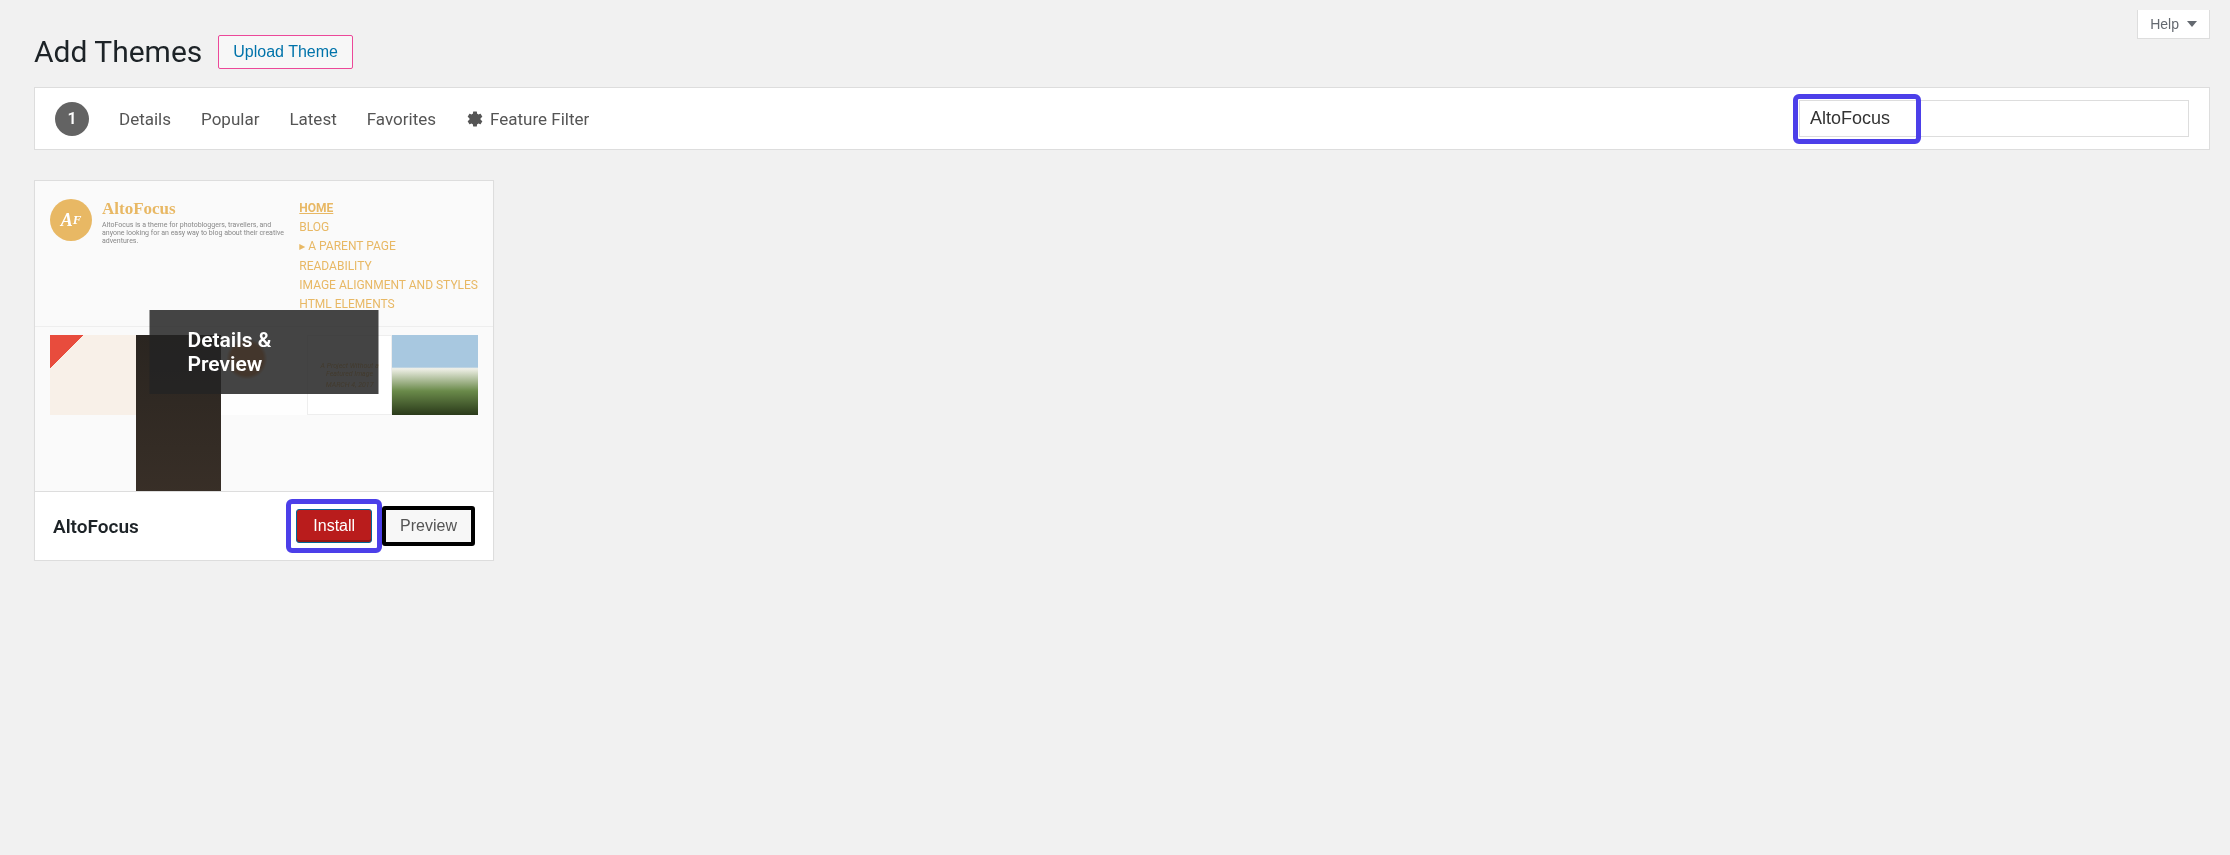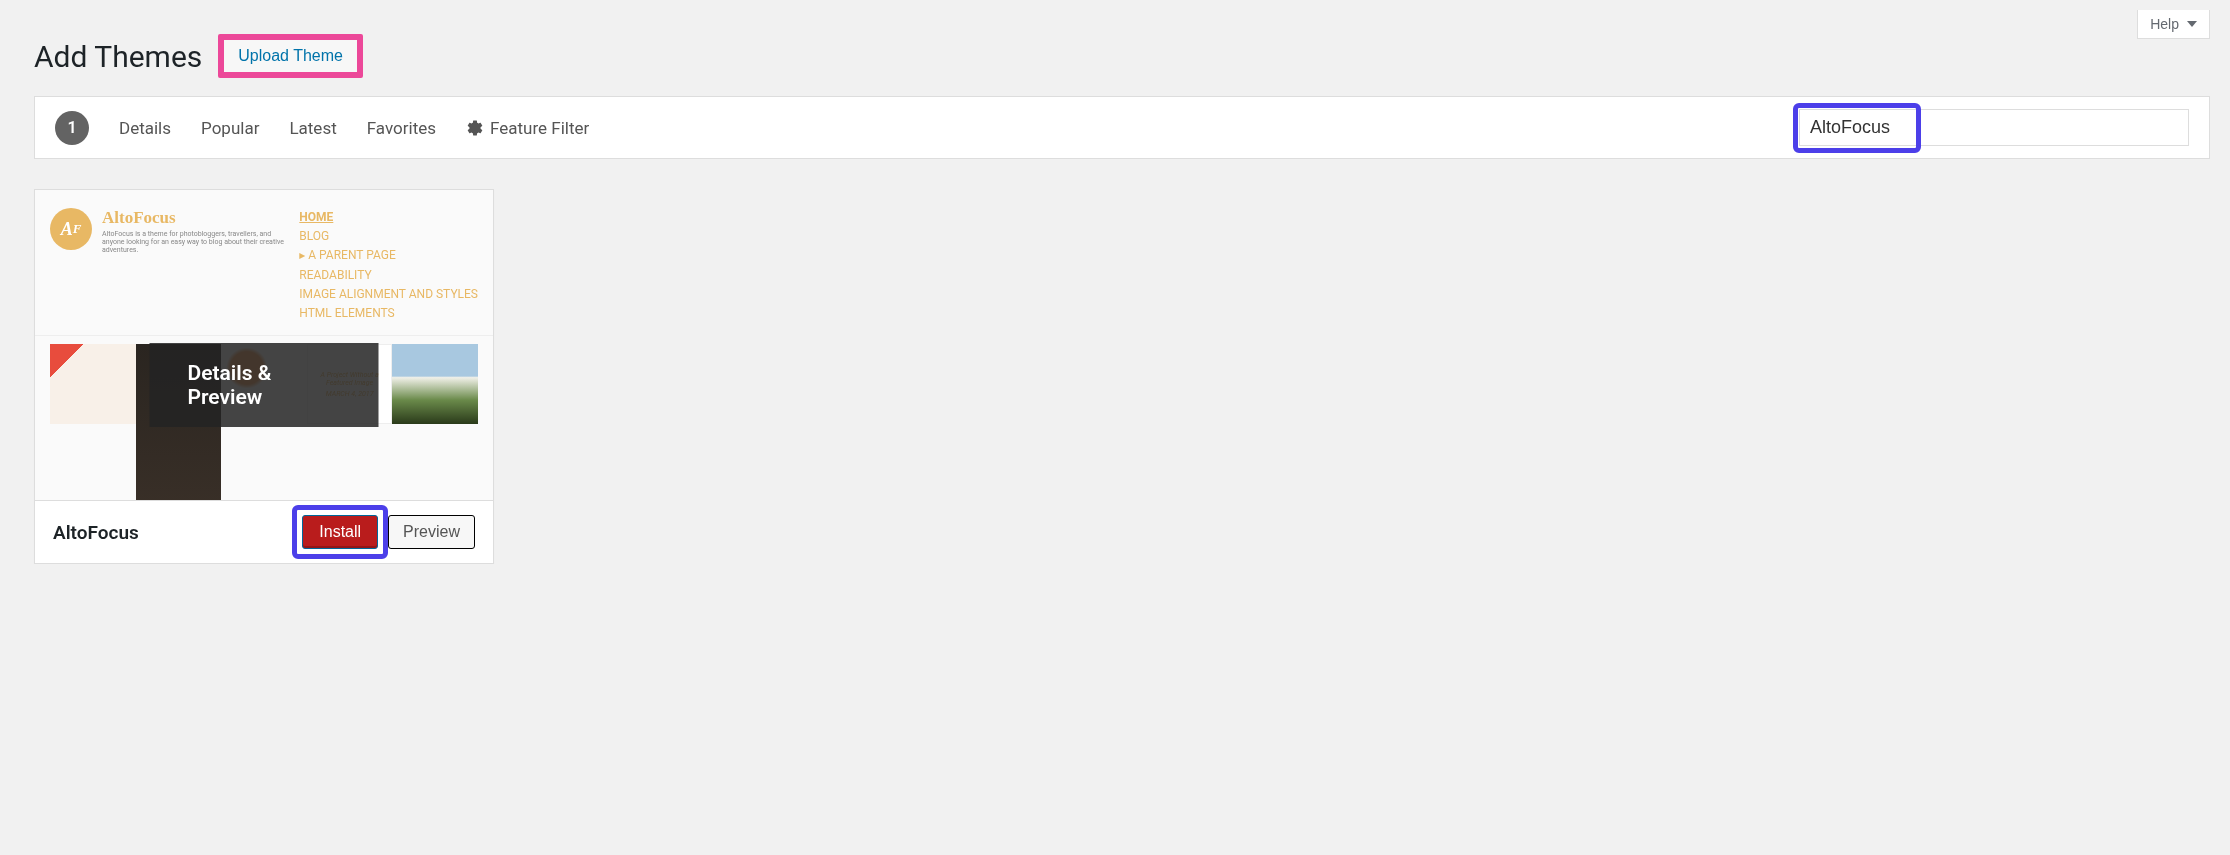--- a/index.html
+++ b/index.html
@@ -37,21 +37,21 @@
       margin-bottom: 18px;
       margin-top: -10px;
     }
     .header h1 {
       font-size: 30px;
       font-weight: 400;
       color: #1d2327;
     }
     .upload-btn {
       background: #f7f7f7;
-      border: 6px solid #ec4899;
+      border: 1px solid #ec4899;
       color: #0073aa;
       font-size: 16px;
       padding: 7px 14px;
       cursor: pointer;
       border-radius: 2px;
     }
     .filter-bar {
       background: #fff;
       border: 1px solid #ddd;
       display: flex;
@@ -171,21 +171,21 @@
     }
     .thumb { background: #ddd; position: relative; overflow:hidden;}
     .thumb.orange { background: linear-gradient(135deg, #e84c3d 20%, #f8f0e8 20%); }
     .thumb.dark { background: linear-gradient(180deg, #2a2520, #3a3028); grid-column: span 1; grid-row: span 2; }
     .thumb.food { background: radial-gradient(circle at 30% 30%, #f4a261 20%, #fefefe 25%); }
     .thumb.text { background:#fff; border:1px solid #eee; display:flex; flex-direction:column; align-items:center; justify-content:center; font-size:7px; color:#e8b864; font-style:italic; text-align:center; padding:5px;}
     .thumb.busy { background: linear-gradient(45deg, #8a5a2b, #c4935d, #4a6b3a); }
     .thumb.sky { background: linear-gradient(180deg, #a8c8e0 40%, #f0f0e8 42%, #6a8a4a 70%, #2a3a1a 100%); }
     .details-overlay {
       position: absolute;
-      top: 153px;
+      top: 129px;
       left: 50%;
       transform: translateX(-50%);
       background: rgba(35,35,35,0.85);
       color: #fff;
       padding: 18px 38px;
       font-size: 21px;
       font-weight: 600;
       cursor: pointer;
       z-index:5;
     }
@@ -211,21 +211,21 @@
       border: 1px solid #006799;
       color: #fff;
       font-size: 16px;
       padding: 7px 16px;
       cursor: pointer;
       border-radius: 3px;
       box-shadow: inset 0 -2px 0 rgba(0,0,0,0.2);
     }
     .preview-btn {
       background: #f7f7f7;
-      border: 1px solid #000000;
+      border: 4px solid #000000;
       color: #555;
       font-size: 16px;
       padding: 7px 14px;
       cursor: pointer;
       border-radius: 3px;
       margin-left: 10px;
     }
     .highlight-box-install {
       position: absolute;
       top: -10px;

